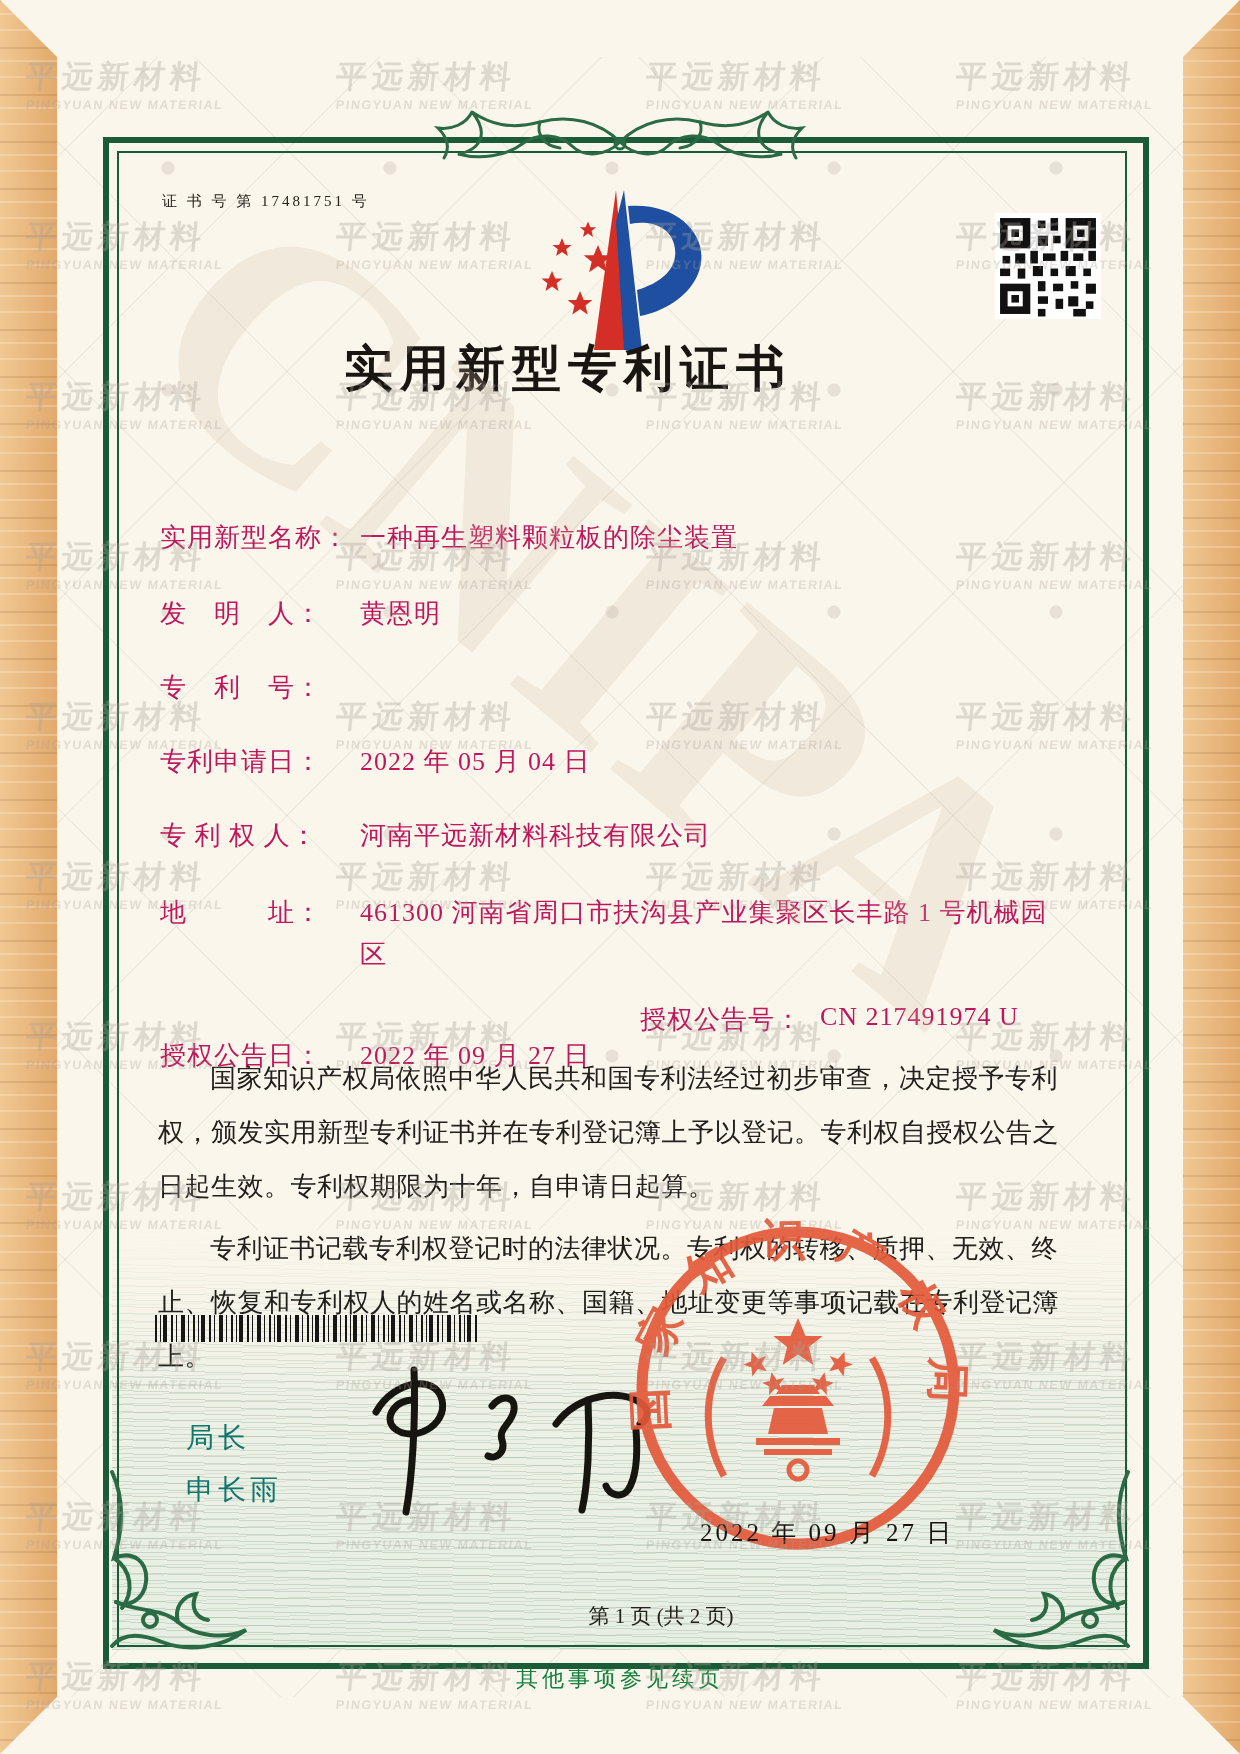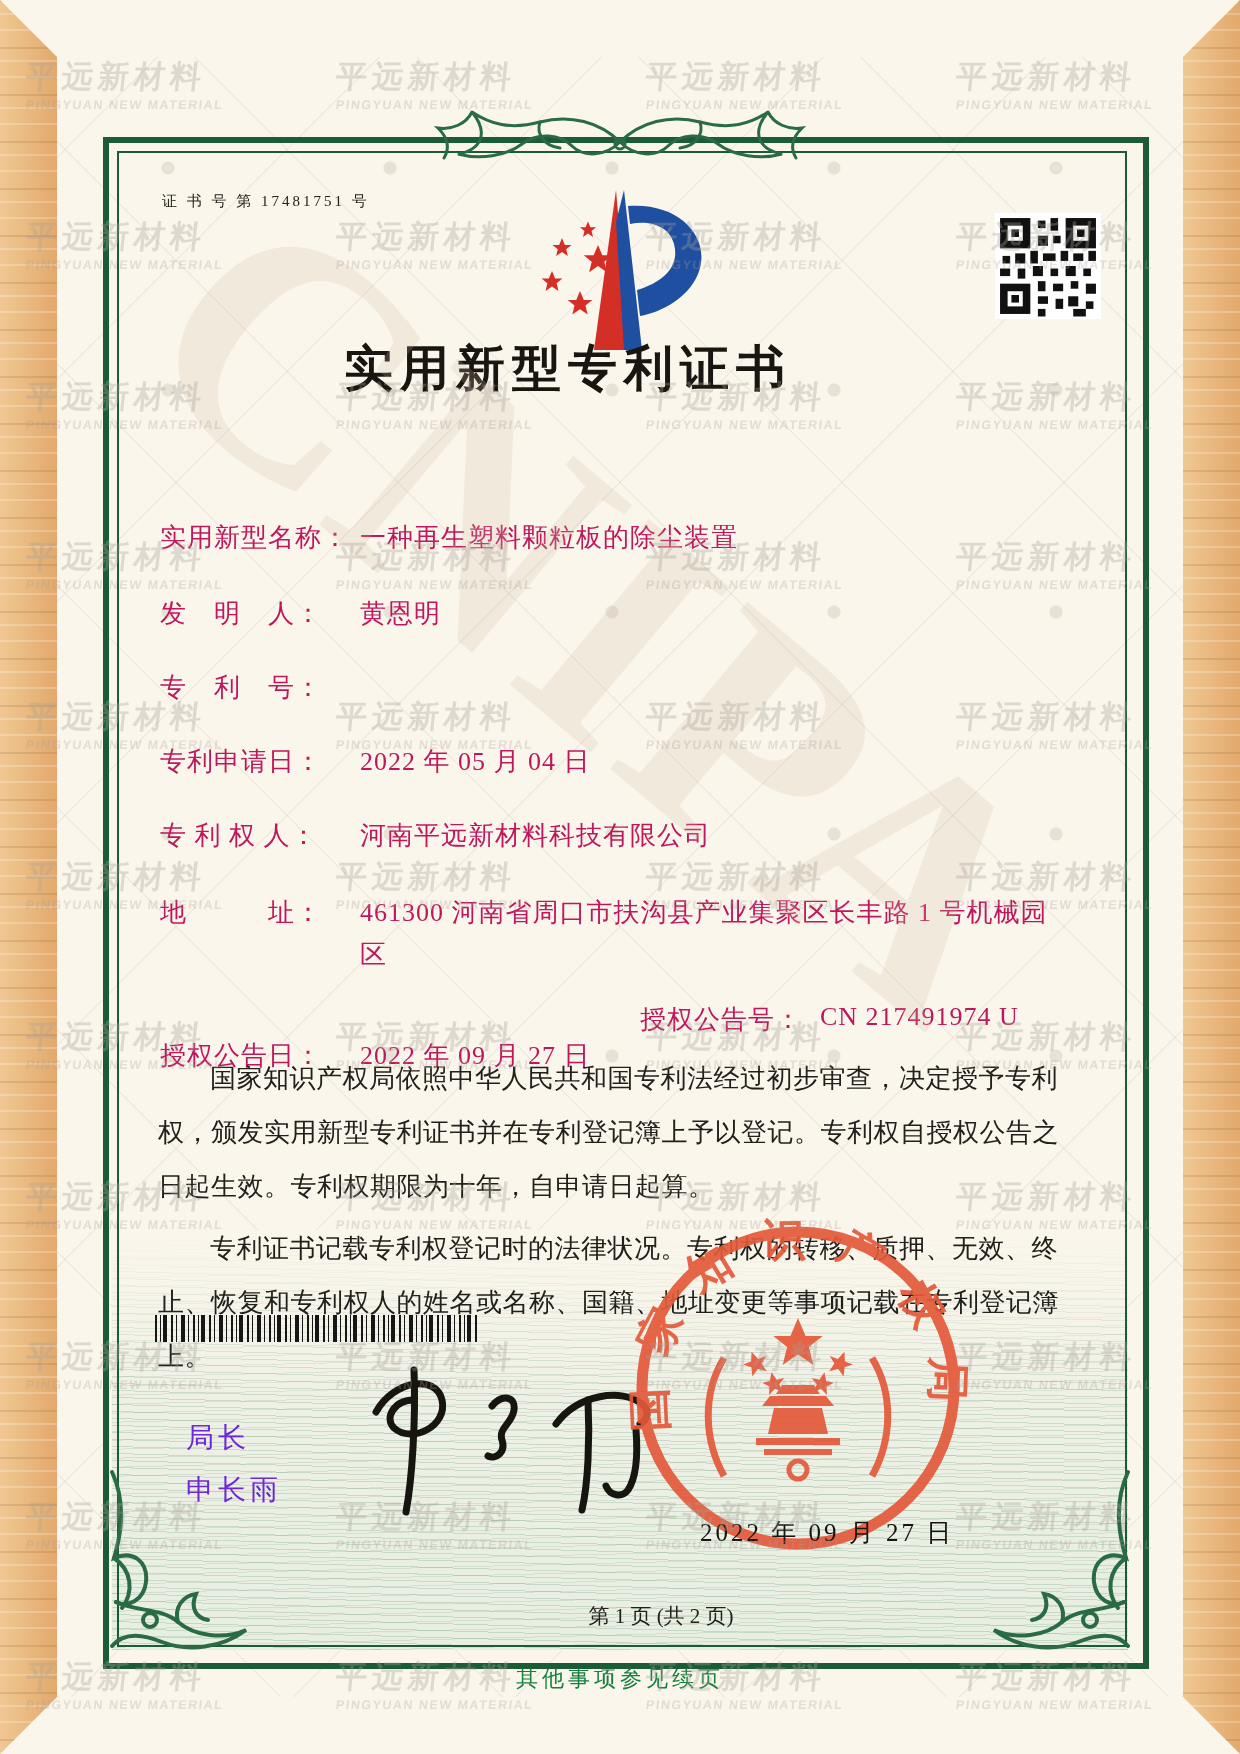--- a/index.html
+++ b/index.html
@@ -61,21 +61,21 @@
   .paras{position:absolute;left:150px;top:1044px;width:942px;font-size:26px;
     line-height:54px;color:#21201c;}
   .paras p{margin:8px;text-indent:2em;letter-spacing:.5px;}
   .barcode{position:absolute;left:155px;top:1315px;width:324px;height:27px;
     background:repeating-linear-gradient(90deg,
       #161616 0 2px, rgba(0,0,0,0) 2px 5px, #161616 5px 6px, rgba(0,0,0,0) 6px 8px,
       #161616 8px 12px, rgba(0,0,0,0) 12px 16px, #161616 16px 18px, rgba(0,0,0,0) 18px 21px,
       #161616 21px 22px, rgba(0,0,0,0) 22px 26px, #161616 26px 30px, rgba(0,0,0,0) 30px 33px,
       #161616 33px 34px, rgba(0,0,0,0) 34px 38px);}
   .commissioner{position:absolute;left:186px;top:1412px;font-family:"Liberation Sans",sans-serif;
-    font-size:28px;line-height:52px;color:#6d28d9;letter-spacing:4px;}
+    font-size:28px;line-height:52px;color:#0f766e;letter-spacing:4px;}
   .signature{position:absolute;left:350px;top:1360px;}
   .seal{position:absolute;left:628px;top:1218px;opacity:.92;}
   .seal-date{position:absolute;left:700px;top:1516px;font-size:25px;letter-spacing:3px;color:#17140f;}
   .page-no{position:absolute;left:0;top:1602px;width:1240px;text-align:center;font-size:21px;color:#23201b;margin-left:41px;}
   .foot-note{position:absolute;left:0;top:1664px;width:1240px;text-align:center;font-size:22px;
     letter-spacing:4px;color:#15803d;}
   
   .wm-cnipa{position:absolute;left:120px;top:380px;width:1100px;z-index:5;pointer-events:none;
     font-size:330px;font-weight:bold;color:rgba(206,187,166,.22);transform:rotate(40deg);
     transform-origin:40% 40%;letter-spacing:6px;font-family:"Liberation Serif",serif;}

